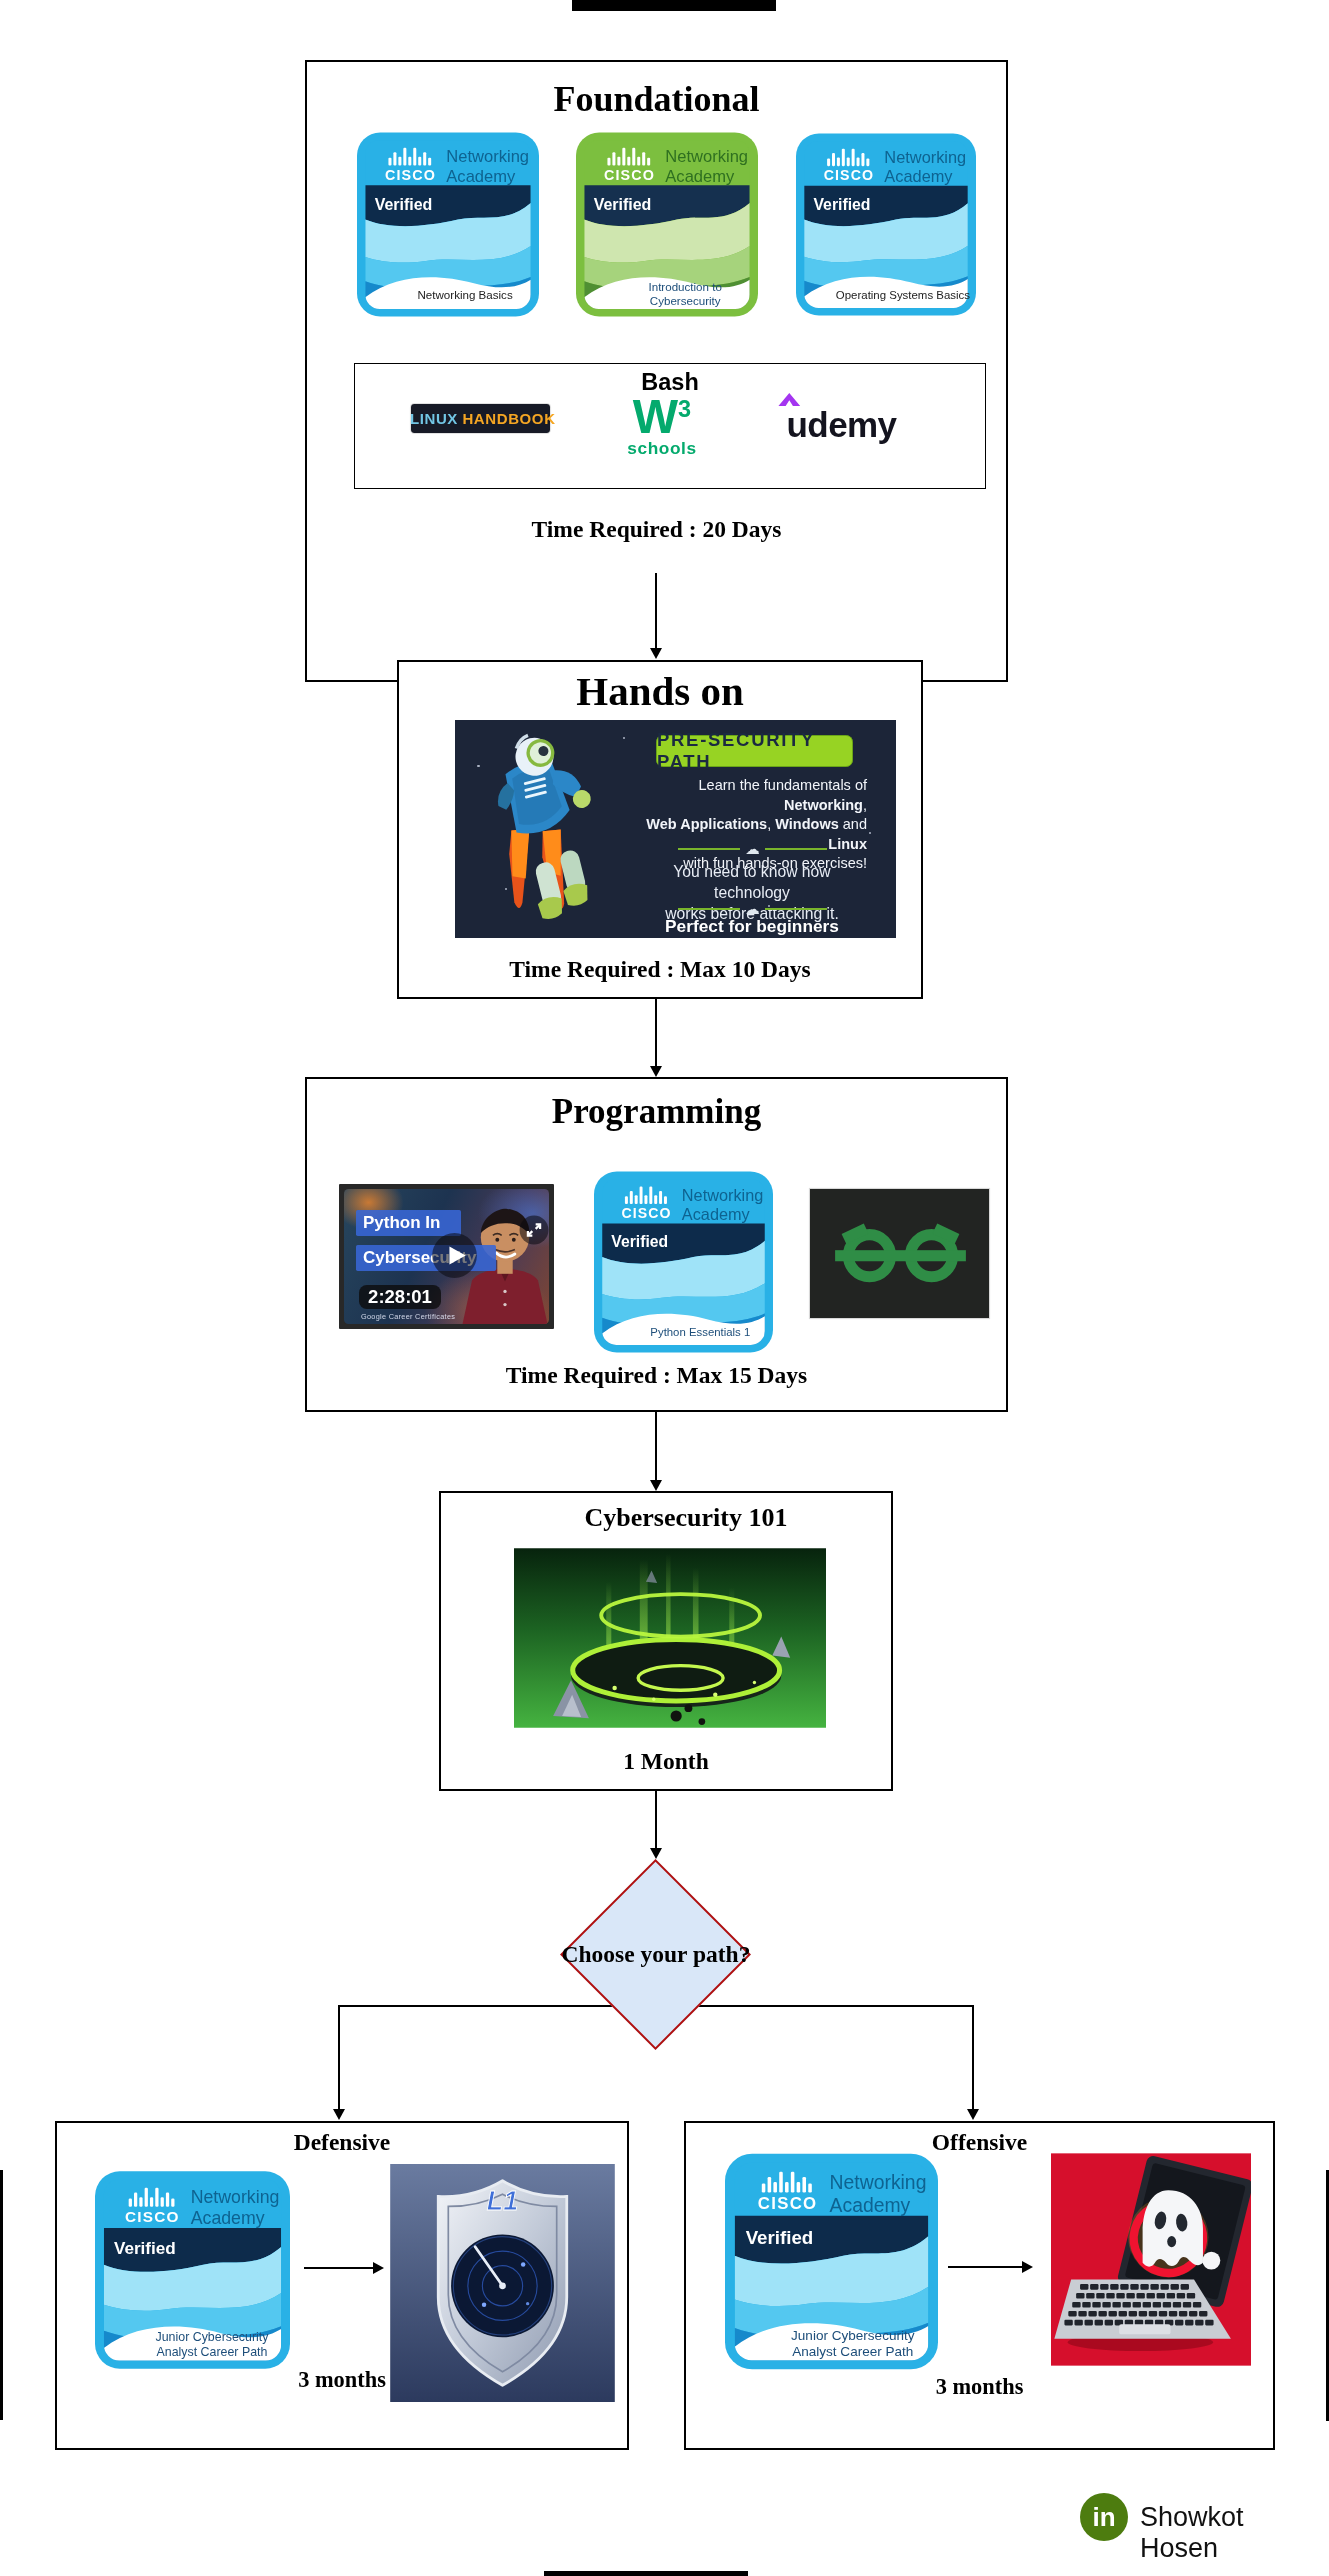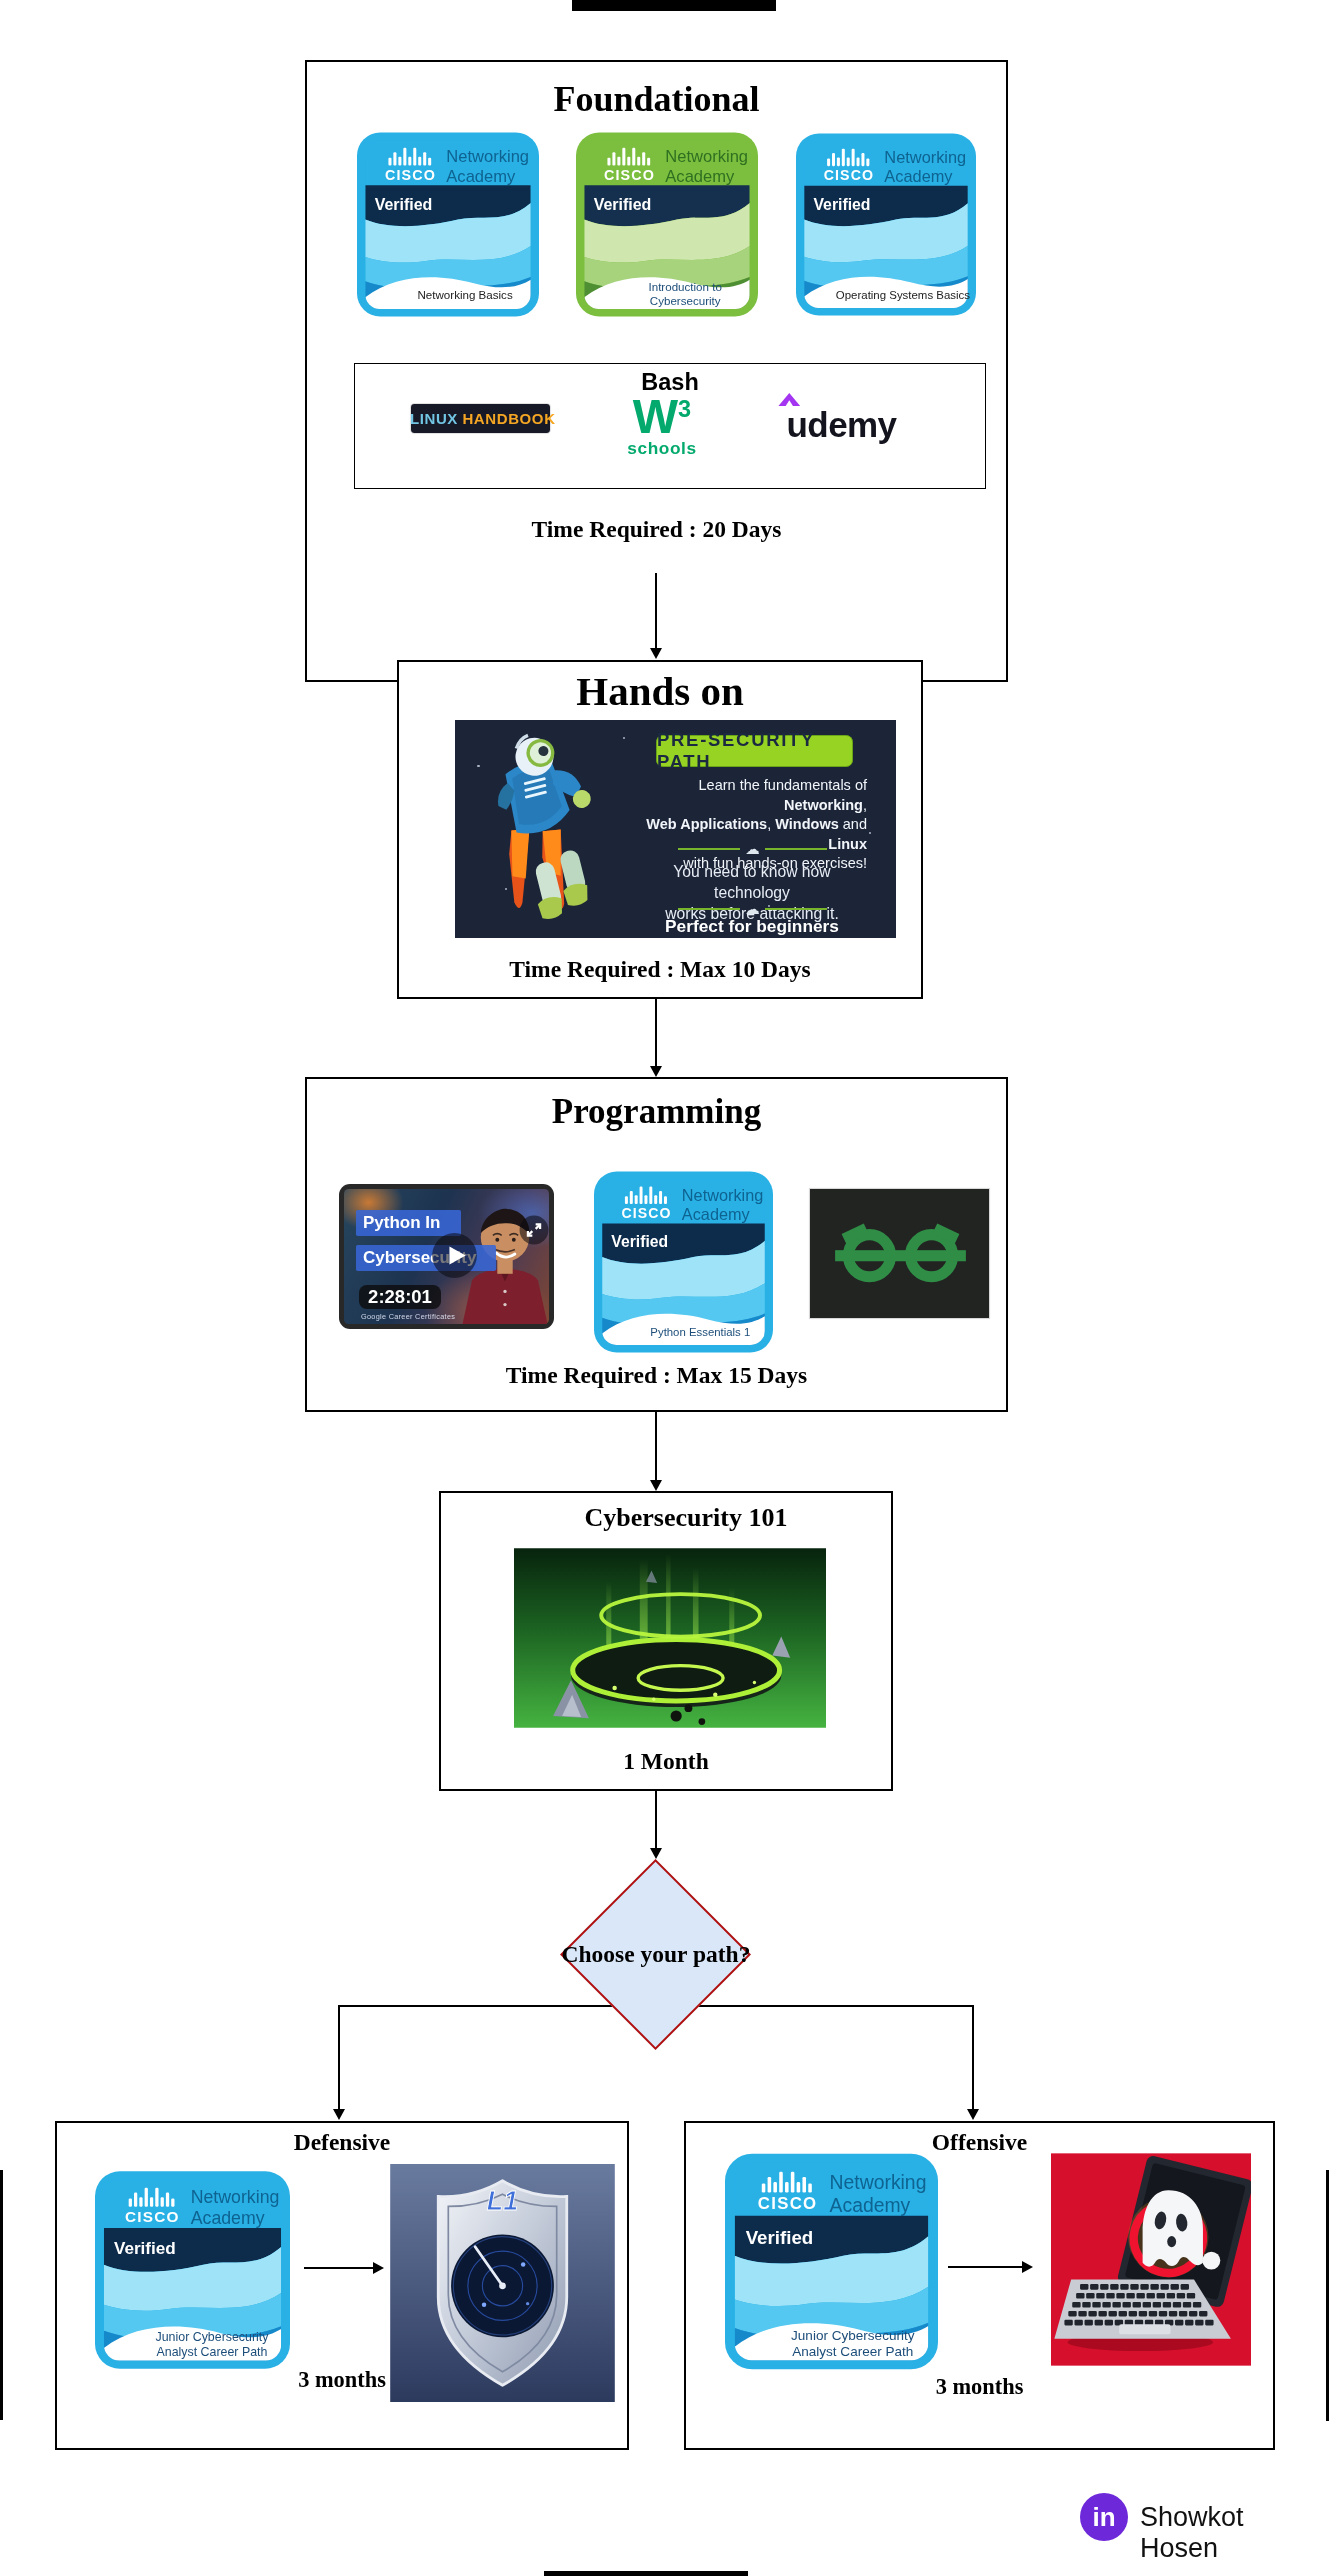--- a/index.html
+++ b/index.html
@@ -33,38 +33,38 @@
         align-items:center;justify-content:center;}
   .bpara{position:absolute;color:#f2f5fa;font-size:14.5px;line-height:19.6px;text-align:right;}
   .bpara b{font-weight:800;}
   .bquote{position:absolute;color:#e8edf5;font-size:15.7px;line-height:21px;text-align:center;}
   .bdiv{position:absolute;display:flex;align-items:center;justify-content:center;gap:5.6px;}
   .bdiv .seg{width:62px;height:1.7px;background:#79b52c;}
   .bdiv .cl{color:#dfe7ee;font-size:14.5px;line-height:14.5px;}
   .bfoot{position:absolute;color:#ffffff;font-weight:800;font-size:17.3px;text-align:center;}
   .star{position:absolute;width:2.2px;height:2.2px;border-radius:50%;background:#cfd8e6;opacity:.8;}
   
-  .yt{position:absolute;background:#282828;border-radius:11px;}
+  .yt{position:absolute;background:#282828;border-radius:1px;}
   .ytin{position:absolute;left:5px;top:5px;right:5px;bottom:5px;border-radius:4.5px;overflow:hidden;
         background:
          radial-gradient(50px 39px at 12% 10%,rgba(255,140,40,.75),rgba(255,140,40,0) 70%),
          radial-gradient(78px 50px at 92% 18%,rgba(70,120,220,.6),rgba(70,120,220,0) 70%),
          radial-gradient(90px 62px at 70% 90%,rgba(230,120,60,.5),rgba(230,120,60,0) 70%),
          linear-gradient(115deg,#27465e 0%,#1d3350 40%,#4a3a55 70%,#7e4634 100%);}
   .ytlabel{position:absolute;background:rgba(56,103,214,.88);color:#fff;font-weight:700;
            font-size:17px;display:flex;align-items:center;padding-left:6.7px;border-radius:1.7px;}
   .ytdur{position:absolute;background:rgba(12,12,12,.8);border-radius:7.8px;color:#fff;
          font-size:18.5px;font-weight:700;display:flex;align-items:center;justify-content:center;}
   .ytcap{position:absolute;color:rgba(235,240,255,.85);font-size:7.3px;letter-spacing:0.3px;}
   .gfg{position:absolute;background:#222422;box-shadow:0 0 0 1.1px #d8d8d8;}
   
   .diamond{position:absolute;background:#d9e7f8;border:2.2px solid #b01010;box-sizing:border-box;
            transform:rotate(45deg);}
   
-  .liicon{position:absolute;background:#6d28d9;border-radius:50%;color:#fff;font-weight:800;
+  .liicon{position:absolute;background:#4d7c0f;border-radius:50%;color:#fff;font-weight:800;
           display:flex;align-items:center;justify-content:center;font-size:26px;}
   .author{position:absolute;color:#111;font-size:27px;}
   .edge{position:absolute;background:#000;}
 </style>
 </head>
 <body>
 
 <div class="canvas">
 
   <div class="edge" style="left:572px;top:0;width:204px;height:11.2px;"></div>

